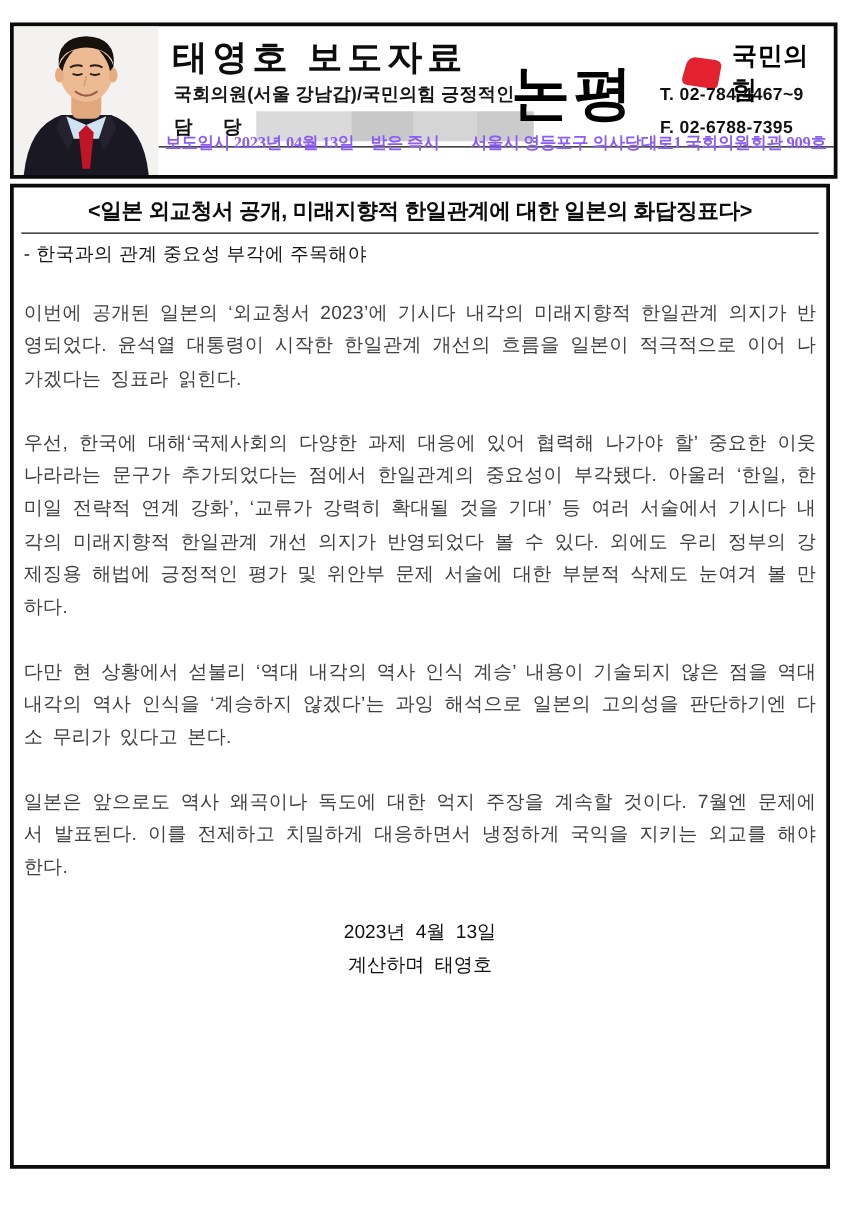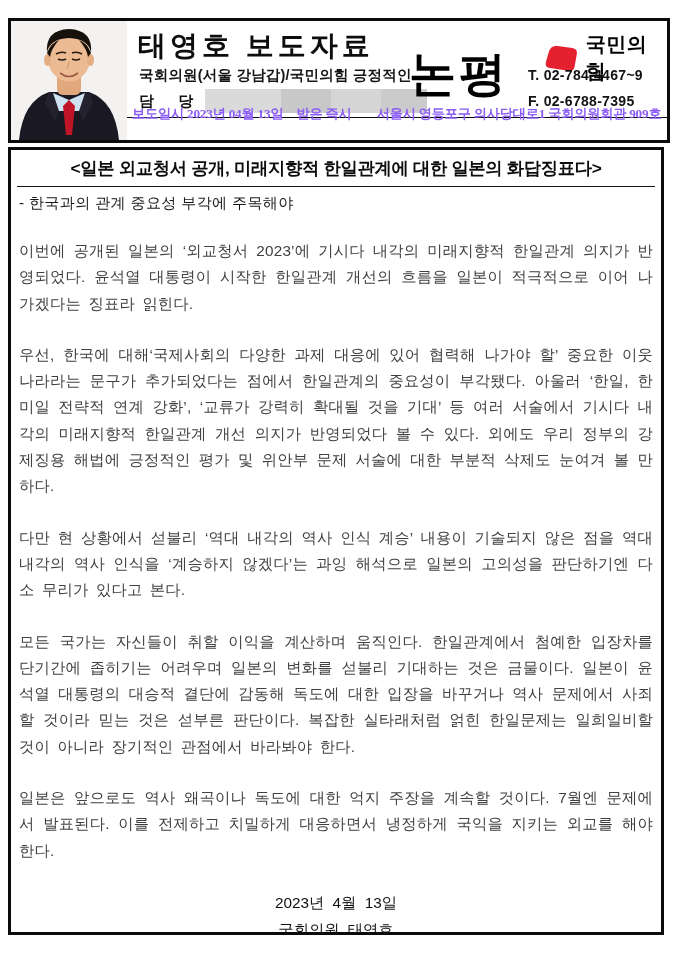--- a/index.html
+++ b/index.html
@@ -141,20 +141,19 @@
     <div class="fax">F. 02-6788-7395</div>
   </div>
 
   <div class="body-box">
     <div class="headline">&lt;일본 외교청서 공개, 미래지향적 한일관계에 대한 일본의 화답징표다&gt;</div>
     <div class="subhead">- 한국과의 관계 중요성 부각에 주목해야</div>
 
     <p class="para">이번에 공개된 일본의 ‘외교청서 2023’에 기시다 내각의 미래지향적 한일관계 의지가 반영되었다. 윤석열 대통령이 시작한 한일관계 개선의 흐름을 일본이 적극적으로 이어 나가겠다는 징표라 읽힌다.</p>
     <p class="para">우선, 한국에 대해‘국제사회의 다양한 과제 대응에 있어 협력해 나가야 할’ 중요한 이웃 나라라는 문구가 추가되었다는 점에서 한일관계의 중요성이 부각됐다. 아울러 ‘한일, 한미일 전략적 연계 강화’, ‘교류가 강력히 확대될 것을 기대’ 등 여러 서술에서 기시다 내각의 미래지향적 한일관계 개선 의지가 반영되었다 볼 수 있다. 외에도 우리 정부의 강제징용 해법에 긍정적인 평가 및 위안부 문제 서술에 대한 부분적 삭제도 눈여겨 볼 만 하다.</p>
     <p class="para">다만 현 상황에서 섣불리 ‘역대 내각의 역사 인식 계승’ 내용이 기술되지 않은 점을 역대 내각의 역사 인식을 ‘계승하지 않겠다’는 과잉 해석으로 일본의 고의성을 판단하기엔 다소 무리가 있다고 본다.</p>
-    <p class="para">모든 국가는 자신들이 취할 이익을 계산하며 움직인다. 한일관계에서 첨예한 입장차를 단기간에 좁히기는 어려우며 일본의 변화를 섣불리 기대하는 것은 금물이다. 일본이 윤석열 대통령의 대승적 결단에 감동해 독도에 대한 입장을 바꾸거나 역사 문제에서 사죄할 것이라 믿는 것은 섣부른 판단이다. 복잡한 실타래처럼 얽힌 한일문제는 일희일비할 것이 아니라 장기적인 관점에서 바라봐야 한다.</p>
     <p class="para">일본은 앞으로도 역사 왜곡이나 독도에 대한 억지 주장을 계속할 것이다. 7월엔 문제에서 발표된다. 이를 전제하고 치밀하게 대응하면서 냉정하게 국익을 지키는 외교를 해야 한다.</p>
 
     <div class="date-line">2023년 4월 13일</div>
-    <div class="sign-line">국회의원 태영호</div>
+    <div class="sign-line">계산하며 태영호</div>
   </div>
 
 </div>
 
 </body></html>

